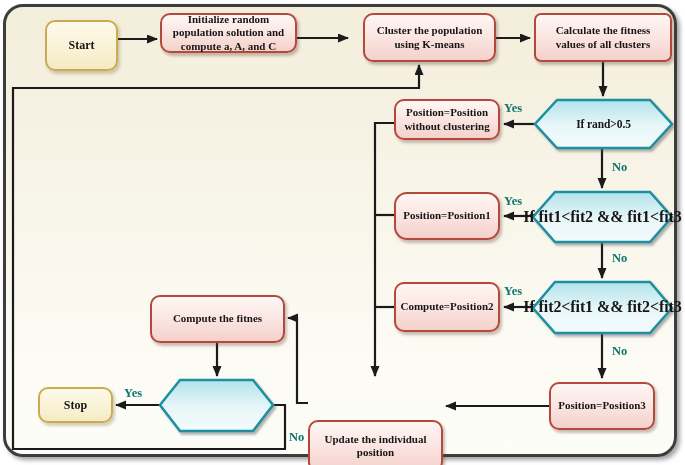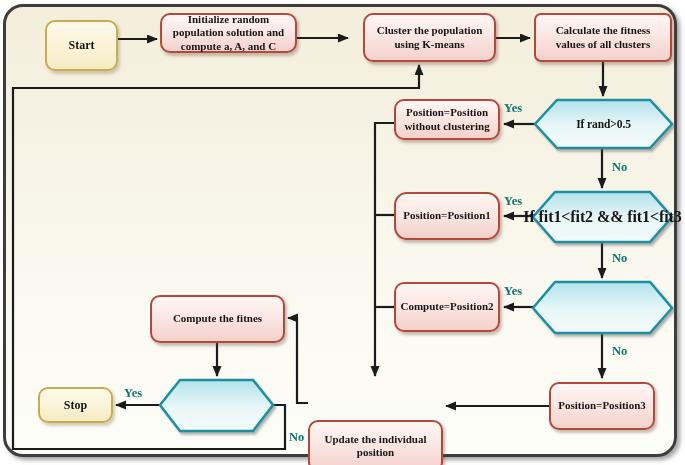--- a/index.html
+++ b/index.html
@@ -160,20 +160,23 @@
   <div class="node process" style="left:150px; top:295px; width:135px; height:48px;">
     <span>Compute the fitnes</span>
   </div>
 
   <div class="hexlabel" style="left:535px; top:100px; width:137px; height:48px; font-size:11.5px;">
     <span>If rand&gt;0.5</span>
   </div>
   <div class="hexlabel" style="left:531px; top:192px; width:143px; height:50px;">
     <span>If fit1&lt;fit2 &amp;&amp; fit1&lt;fit3</span>
   </div>
+  <div class="hexlabel" style="left:531px; top:282px; width:143px; height:51px;">
+    <span>If fit2&lt;fit1 &amp;&amp; fit2&lt;fit3</span>
+  </div>
 
   <div class="elabel" style="left:504px; top:101px;">Yes</div>
   <div class="elabel" style="left:612px; top:160px;">No</div>
   <div class="elabel" style="left:504px; top:194px;">Yes</div>
   <div class="elabel" style="left:612px; top:251px;">No</div>
   <div class="elabel" style="left:504px; top:284px;">Yes</div>
   <div class="elabel" style="left:612px; top:344px;">No</div>
   <div class="elabel" style="left:124px; top:386px;">Yes</div>
   <div class="elabel" style="left:289px; top:430px;">No</div>
 

